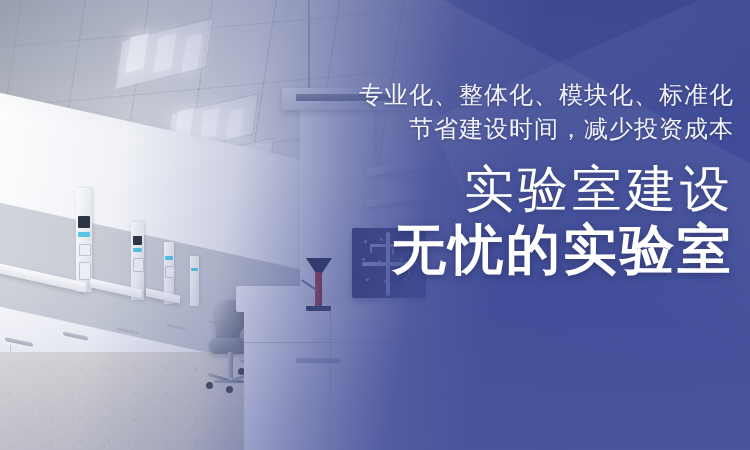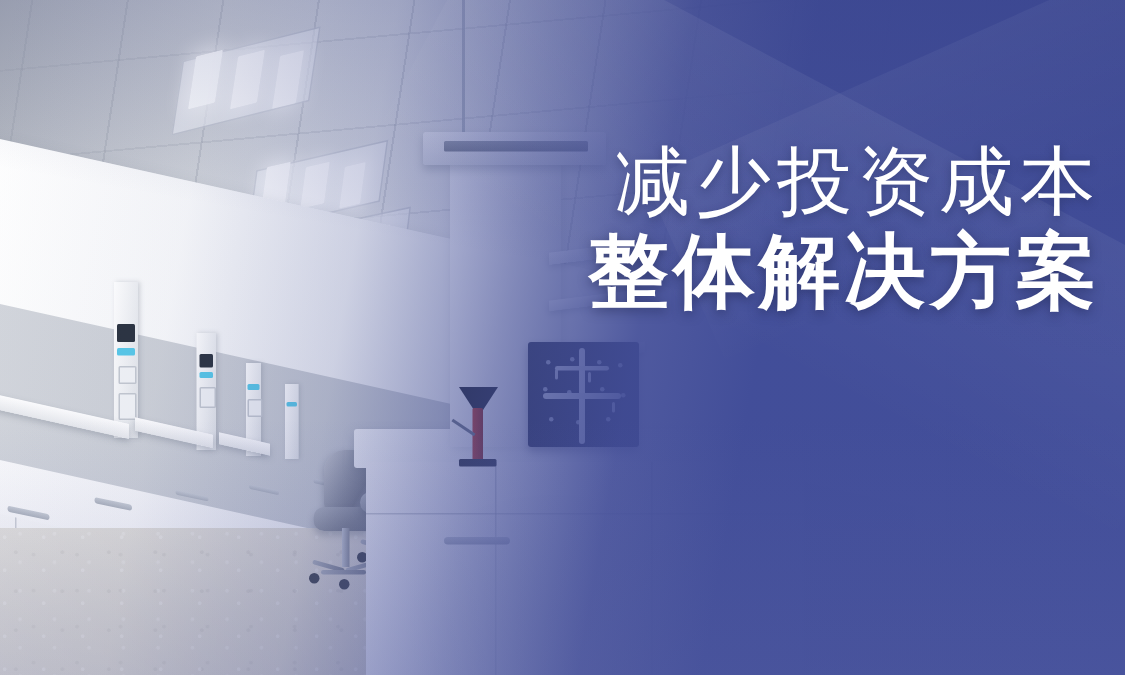--- a/index.html
+++ b/index.html
@@ -382,18 +382,20 @@
     <div class="redbase"></div>
     <div class="poleleg" style="left:300px;top:284px;width:18px;height:2px;transform:rotate(34deg);"></div>
   </div>
 
   <div class="tint"></div>
   <div class="tint2"></div>
   <div class="streak"></div>
   <div class="streak2"></div>
 
   <div class="copy">
-    <div class="h1">减少投资成本</div>
-    <div class="h2">整体解决方案</div>
+    <div class="sub">专业化、整体化、模块化、标准化</div>
+    <div class="sub">节省建设时间，减少投资成本</div>
+    <div class="h1">实验室建设</div>
+    <div class="h2">无忧的实验室</div>
   </div>
 
 
 </div>
 
 </body></html>

